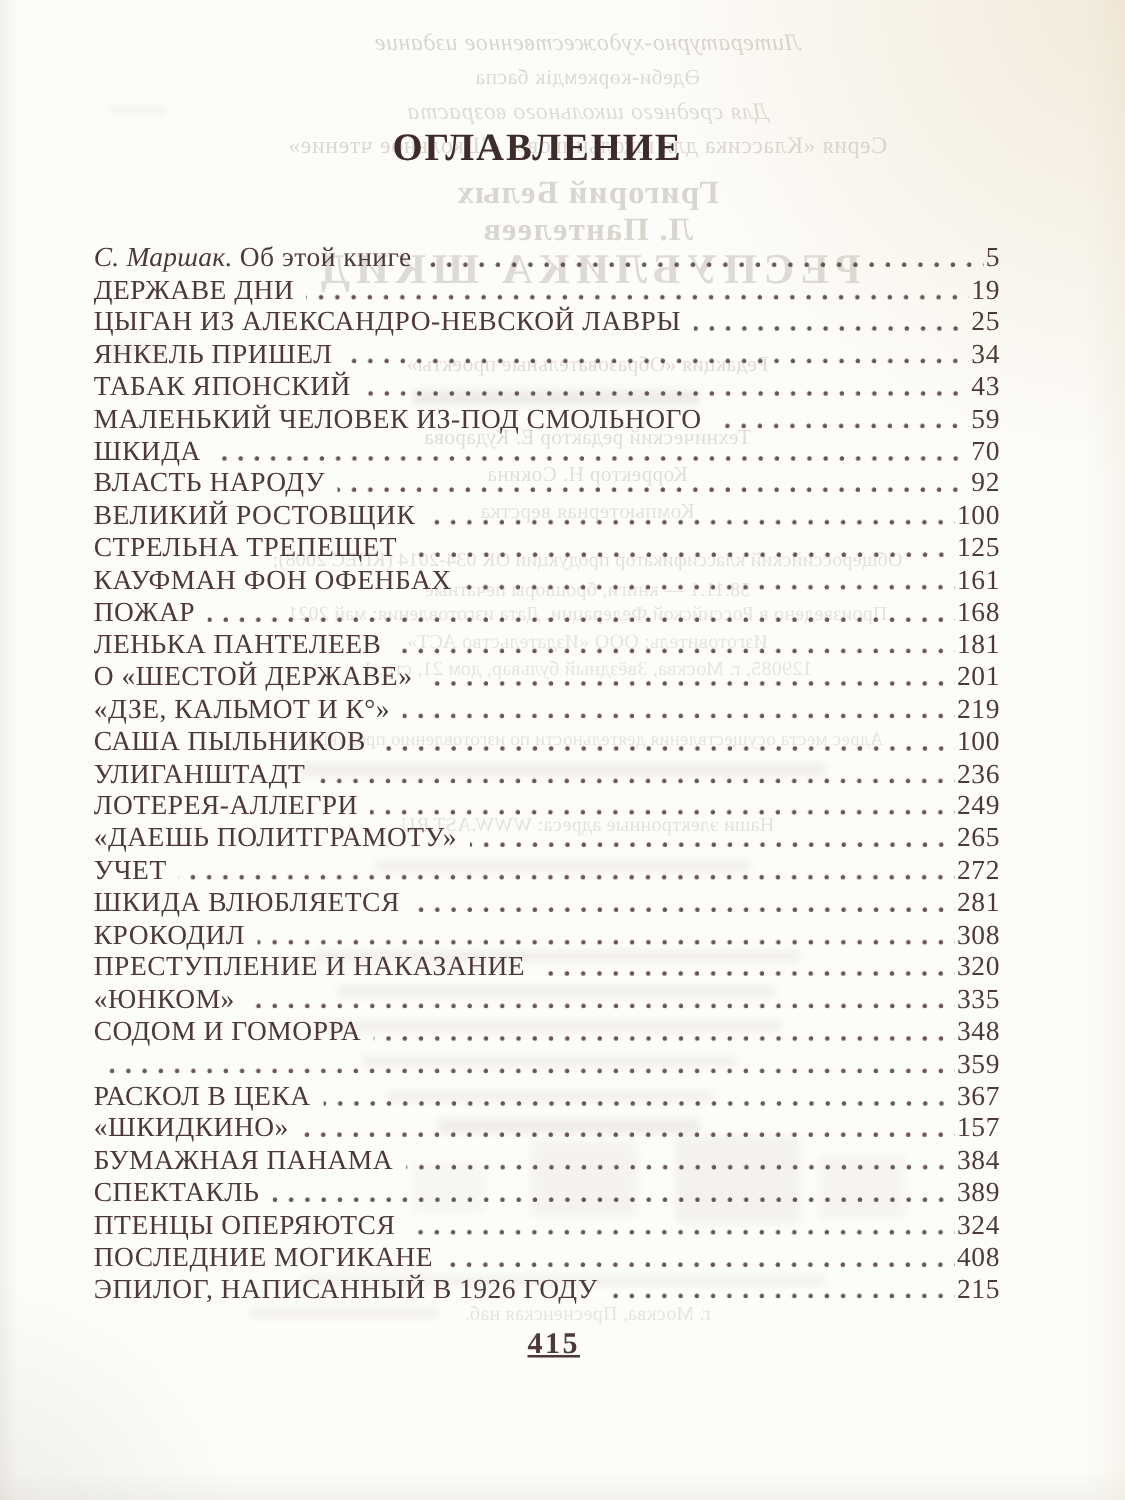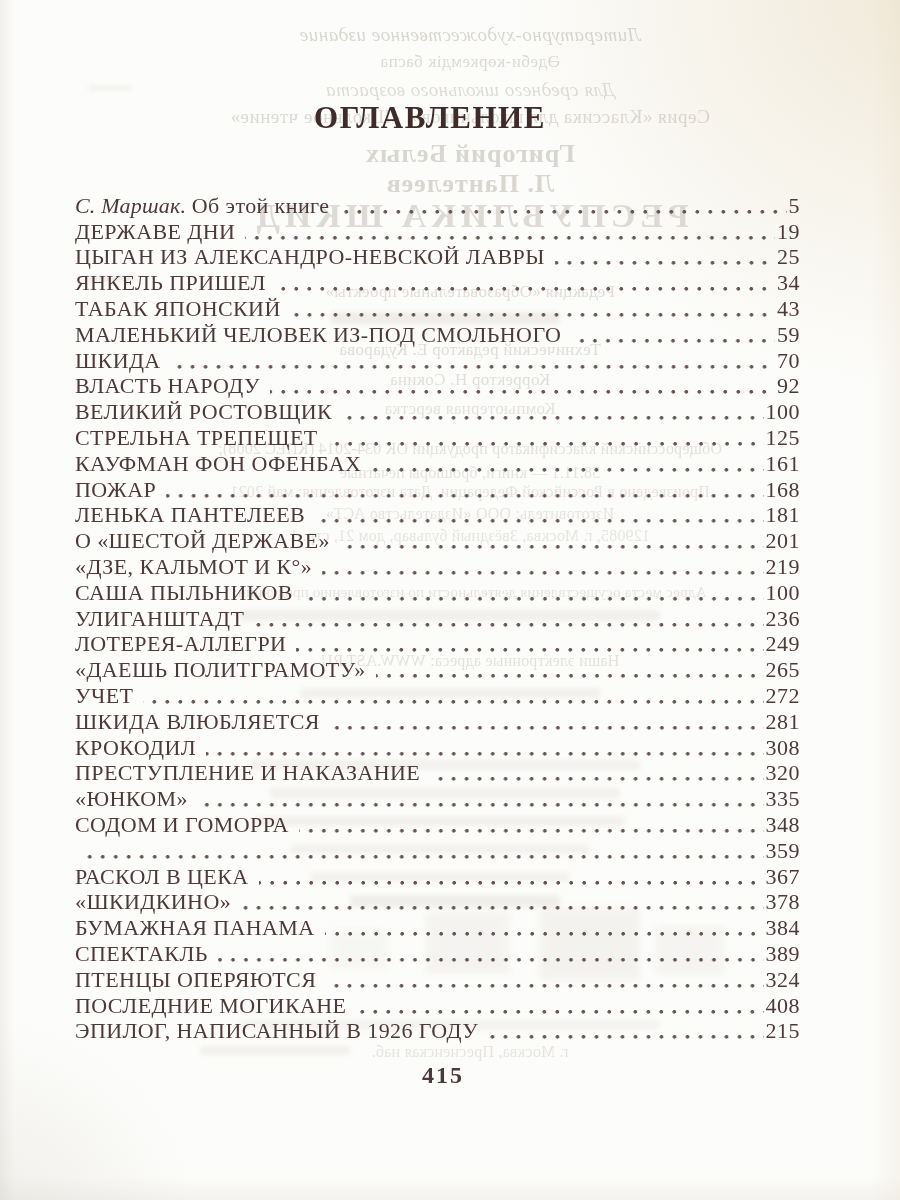--- a/index.html
+++ b/index.html
@@ -38,21 +38,21 @@
   .toc-title i{letter-spacing:.2px;}
   .dots{
     flex:1 1 auto;height:6px;margin:0 2px 3px 10px;min-width:14px;
     background-image:radial-gradient(circle at 2.2px 2.8px, var(--ink-dot) 1.55px, rgba(0,0,0,0) 2.1px);
     background-size:13px 6px;background-repeat:repeat-x;background-position:right bottom;
     opacity:.92;
   }
   .toc-page{font-size:22px;line-height:24px;flex:0 0 auto;letter-spacing:.5px;}
   .folio{
     position:absolute;top:1062px;left:443px;transform:translateX(-50%);
-    font-size:24px;font-weight:bold;letter-spacing:2px;color:var(--ink);
+    font-size:24px;font-weight:bold;letter-spacing:2px;color:var(--ink);text-decoration:underline;
   }
 </style>
 </head>
 <body>
 
 <div class="page">
 
   <div class="ghost-layer">
       <div class="ghost-line" style="top: 24px; font-size: 19px; opacity: 0.5; letter-spacing: 0.5px; font-style: italic;">Литературно-художественное издание</div>
       <div class="ghost-line" style="top: 52px; font-size: 17px; opacity: 0.45; letter-spacing: 0.5px;">Әдеби-көркемдік баспа</div>
@@ -225,21 +225,21 @@
         <span class="toc-page">359</span>
       </div>
       <div class="toc-row">
         <span class="toc-title">РАСКОЛ В ЦЕКА</span>
         <span class="dots"></span>
         <span class="toc-page">367</span>
       </div>
       <div class="toc-row">
         <span class="toc-title">«ШКИДКИНО»</span>
         <span class="dots"></span>
-        <span class="toc-page">378</span>
+        <span class="toc-page">157</span>
       </div>
       <div class="toc-row">
         <span class="toc-title">БУМАЖНАЯ ПАНАМА</span>
         <span class="dots"></span>
         <span class="toc-page">384</span>
       </div>
       <div class="toc-row">
         <span class="toc-title">СПЕКТАКЛЬ</span>
         <span class="dots"></span>
         <span class="toc-page">389</span>

